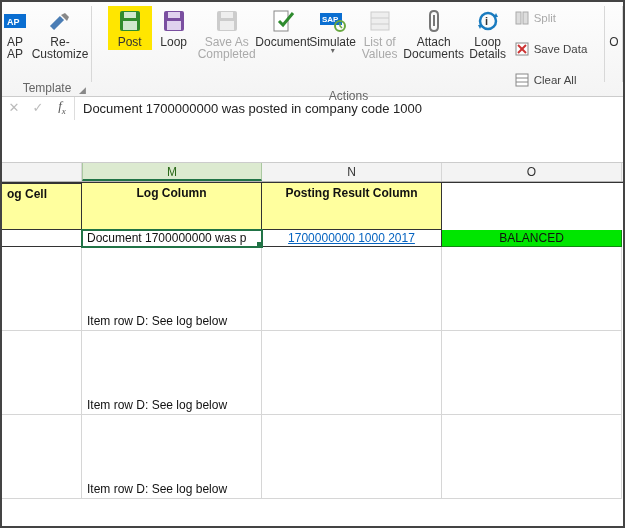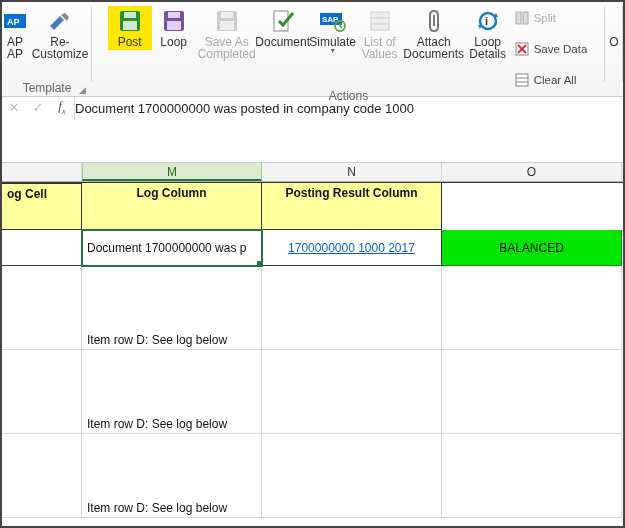--- a/index.html
+++ b/index.html
@@ -107,21 +107,21 @@
     height: 20px;
     padding: 2px 4px;
     gap: 8px;
   }
   .fbar-btns span { color:#bbb; font-size:13px; width:16px; text-align:center; cursor:pointer;}
   .fx { font-style: italic; color:#555 !important; font-family: "Times New Roman", serif; font-size:13px;}
   .fx sub { font-size:9px; font-style:italic;}
   .fbar-content {
     flex:1;
     border-left:1px solid #ddd;
-    padding: 4px 0;
+    padding: 4px 8px;
     color:#222;
     font-size: 13px;
   }
   
   .grid {
     position: relative;
     overflow: hidden;
   }
   .col-headers {
     display:flex;
@@ -364,21 +364,21 @@
     <div class="ch c-n">N</div>
     <div class="ch c-o">O</div>
   </div>
 
   <div class="row hdr-row" style="height:48px;">
     <div class="cell c-stub" style="justify-content:flex-start;border-left:none;">og Cell</div>
     <div class="cell c-m">Log Column</div>
     <div class="cell c-n">Posting Result Column</div>
   </div>
 
-  <div class="row" style="height:36px;">
+  <div class="row" style="height:17px;">
     <div class="cell c-stub" style="border-bottom:1px solid #333;border-right:1px solid #333;"></div>
     <div class="cell c-m active-cell" style="align-items:center;border-bottom:1px solid #333;">Document 1700000000 was p</div>
     <div class="cell c-n link" style="align-items:center;border-bottom:1px solid #333;border-right:1px solid #333;">1700000000 1000 2017</div>
     <div class="cell c-o balanced" style="align-items:center;">BALANCED</div>
   </div>
 
   <div class="row" style="height:84px;">
     <div class="cell c-stub"></div>
     <div class="cell c-m">Item row D: See log below</div>
     <div class="cell c-n"></div>

